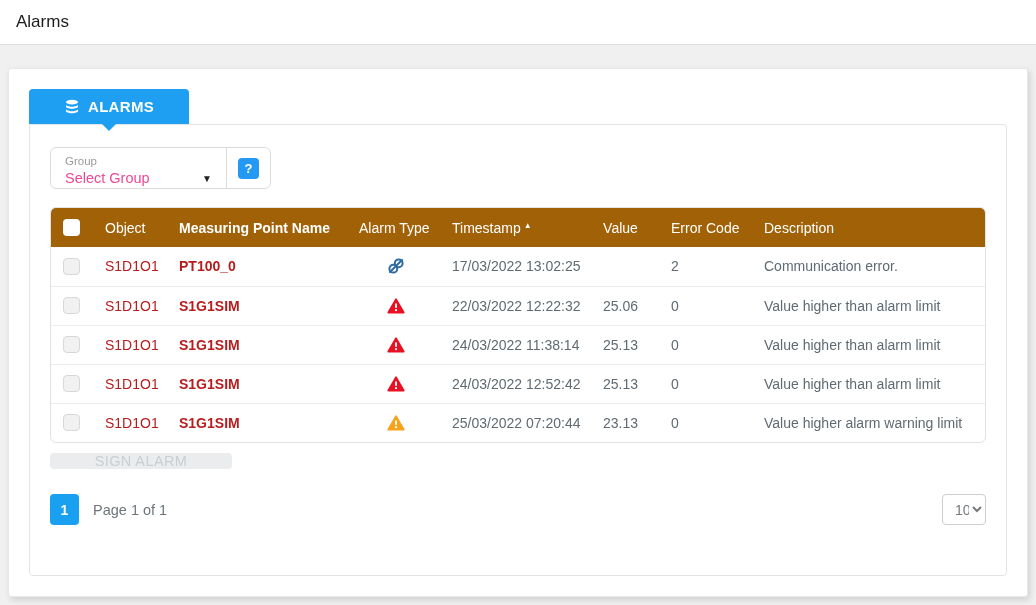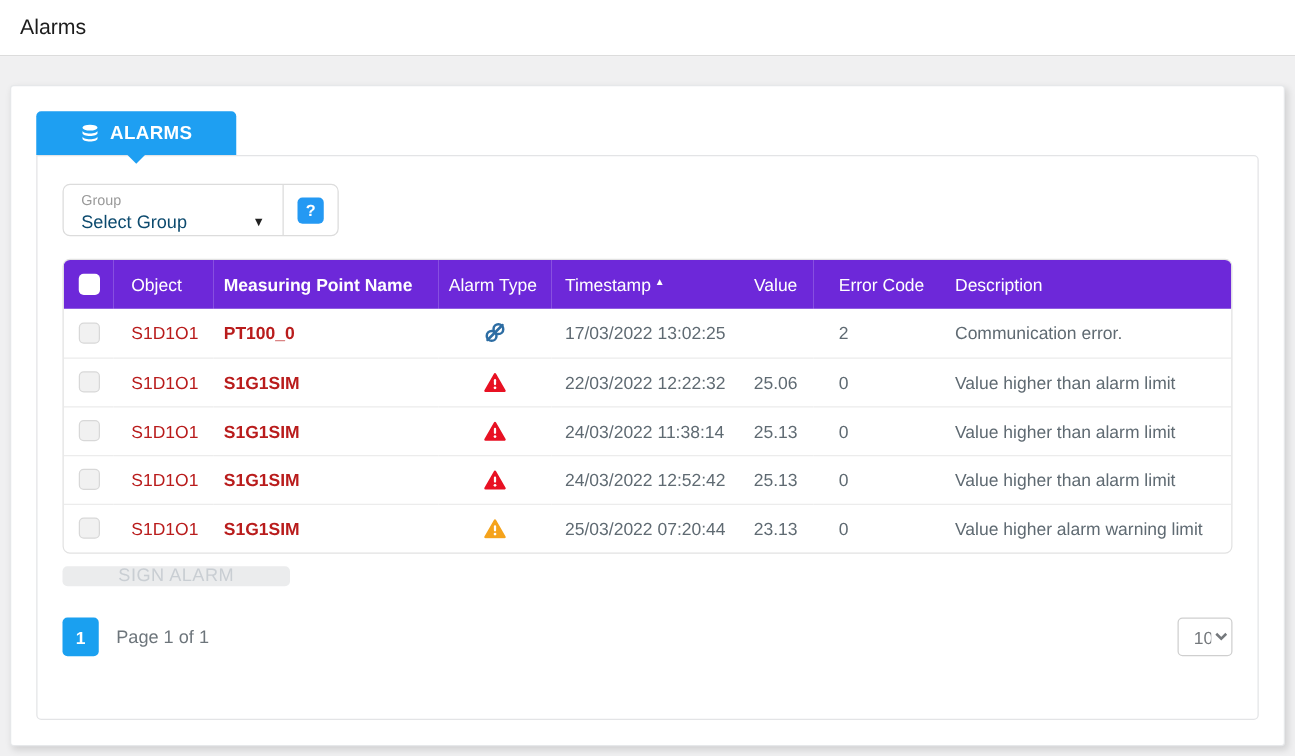--- a/index.html
+++ b/index.html
@@ -95,21 +95,21 @@
     color:#9a9a9a;
     line-height:14px;
   }
   .filter-value-row {
     display:flex;
     align-items:center;
     justify-content:space-between;
   }
   .filter-value {
     font-size:14.5px;
-    color:#0c4a6e;
+    color:#ec4899;
     line-height:20px;
   }
   .caret {
     font-size:10px;
     color:#222;
   }
   .filter-help {
     border-left:1px solid #dcdcdc;
     width:44px;
     display:flex;
@@ -135,21 +135,21 @@
     border:1px solid #e2e2e2;
     border-radius:6px;
     overflow:hidden;
   }
   table {
     width:100%;
     border-collapse:collapse;
     font-size:14px;
   }
   thead th {
-    background:#6d28d9;
+    background:#a16207;
     color:#ffffff;
     font-weight:400;
     height:39px;
     text-align:left;
     white-space:nowrap;
   }
   tbody td {
     height:39px;
     color:#5f6a72;
     white-space:nowrap;

